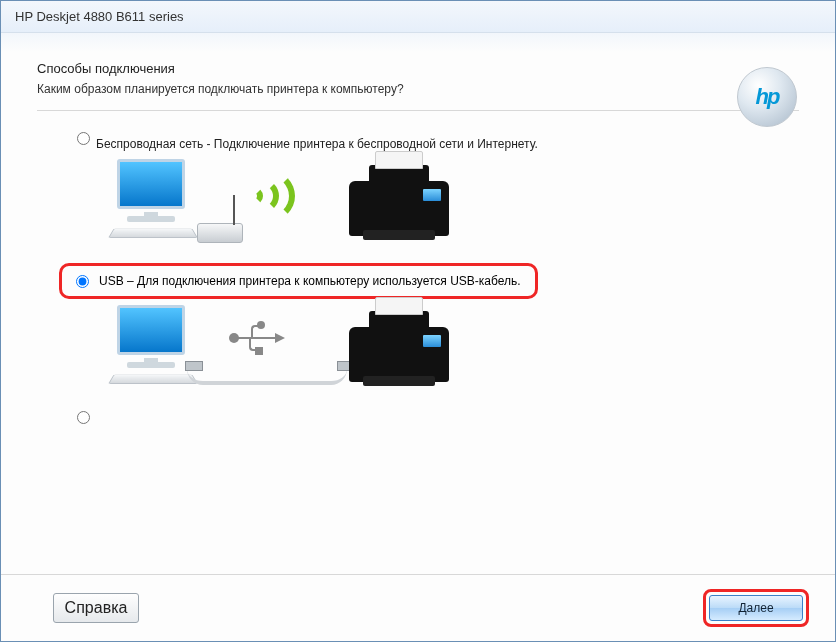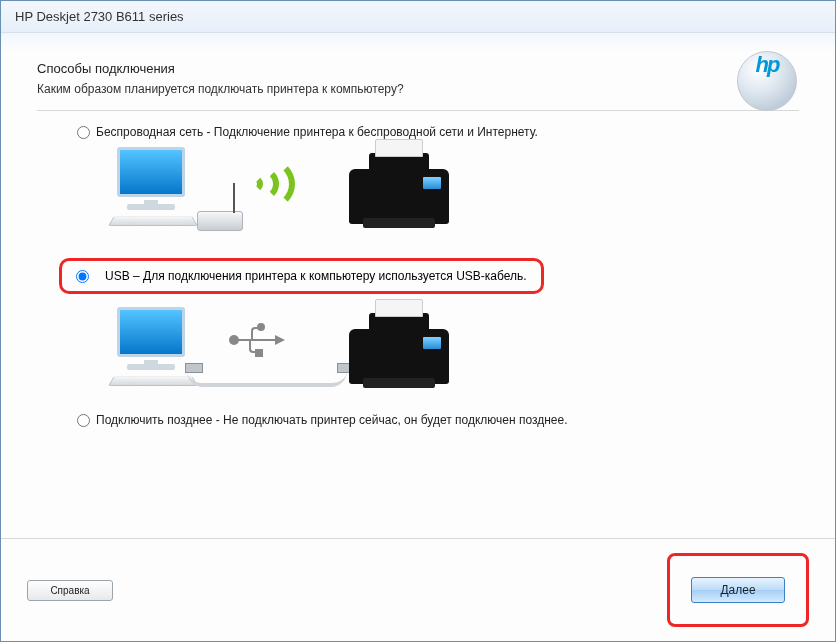--- a/index.html
+++ b/index.html
@@ -34,53 +34,53 @@
       font-size: 13px;
       color: #222;
       margin-bottom: 6px;
     }
     .subheading {
       color: #333;
       margin-bottom: 14px;
     }
     .hp-logo {
       position: absolute;
-      right: 38px; top: 18px;
+      right: 38px; top: 34px;
       width: 60px; height: 60px;
       border-radius: 50%;
       background: radial-gradient(circle at 35% 30%, #fff 0%, #dfe8f0 40%, #a8b8c8 100%);
       border: 1px solid #c0c8d0;
-      display: flex; justify-content: center;
+      display: flex; align-items: center; justify-content: center;
     }
     .hp-logo span {
       font: italic bold 22px Arial;
       color: #0498d7;
       letter-spacing: -2px;
     }
     .divider {
       border: none; border-top: 1px solid #d8d8d8;
       margin: 0 0 12px 0;
     }
     .option-row {
       display: flex; align-items: center;
       padding: 2px 40px;
       gap: 6px;
     }
     .option-row input[type=radio] {
       width: 13px; height: 13px;
     }
-    .option-row label { color: #222; cursor: pointer; }
+    .option-row label { color: #222; cursor: pointer; margin-top: 12px; }
     .highlight-red {
       border: 3px solid #ef2626;
       border-radius: 10px;
       padding: 8px 14px;
-      margin: 7px 22px;
+      margin: 0 22px;
       display: inline-flex;
       align-items: center;
-      gap: 16px;
+      gap: 10px;
     }
     .illus {
       padding: 10px 0 10px 80px;
       height: 110px;
       position: relative;
     }
     
     .monitor {
       position: absolute; left: 80px; top: 6px;
       width: 68px; height: 50px;
@@ -170,47 +170,48 @@
     }
     .cp1 { left:148px; top:62px; }
     .cp2 { left:300px; top:62px; }
     .p2 { left: 312px; top: 28px; }
     .footer {
       border-top: 1px solid #d8d8d8;
       padding: 14px 26px;
       display: flex; justify-content: space-between; align-items: center;
     }
     .btn {
-      min-width: 86px; height: 21px;
+      min-width: 86px; height: 30px;
       border: 1px solid #9aa4ad;
       background: linear-gradient(#fefefe,#e6e9ec);
       border-radius: 3px;
-      font-size: 10px; color:#222;
+      font-size: 16px; color:#222;
       cursor: pointer;
+      margin-left: 26px;
     }
     .next-wrap {
       border: 3px solid #ef2626;
       border-radius: 8px;
-      padding: 21px;
+      padding: 3px;
     }
     .btn-next {
       min-width: 94px; height: 26px;
       border: 1px solid #3a80c8;
       background: linear-gradient(#e8f4ff,#bddcf8 48%,#a7cff5 52%,#d5ebff);
       border-radius: 3px; font-size: 12px; color:#123;
       cursor: pointer;
     }
   </style>
 </head>
 <body>
 
 <div class="window">
 
   <div class="title-bar">
-    <span>HP Deskjet 2730 B611 series</span>
+    <span>HP Deskjet 4880 B611 series</span>
   </div>
 
   <div class="content">
     <div class="heading">Способы подключения</div>
     <div class="subheading">Каким образом планируется подключать принтера к компьютеру?</div>
 
     <div class="hp-logo">
       <span>hp</span>
     </div>
 
@@ -263,21 +264,20 @@
       <div class="printer p2">
         <div class="printer-paper"></div>
         <div class="printer-screen"></div>
         <div class="printer-tray"></div>
       </div>
     </div>
 
     
     <div class="option-row">
       <input type="radio" name="conn" id="r3" style="">
-      <label for="r3">Подключить позднее - Не подключать принтер сейчас, он будет подключен  позднее.</label>
     </div>
   </div>
 
   <div class="footer">
     <button class="btn">Справка</button>
     <div class="next-wrap">
       <button class="btn-next">Далее</button>
     </div>
   </div>
 

